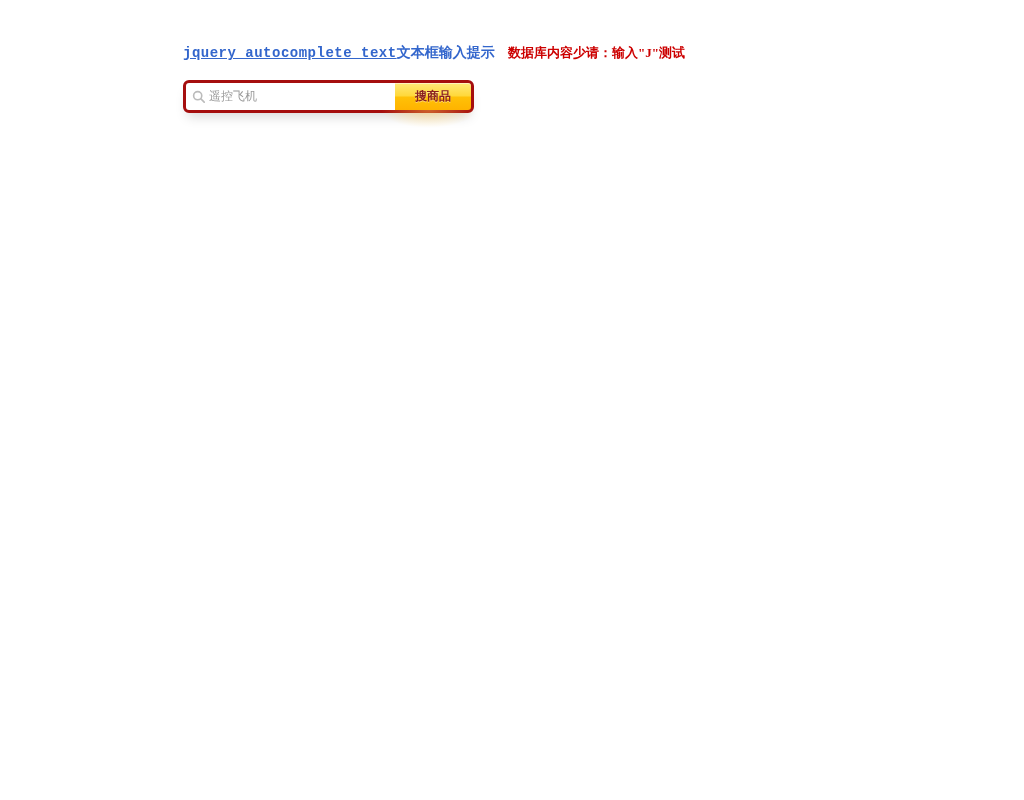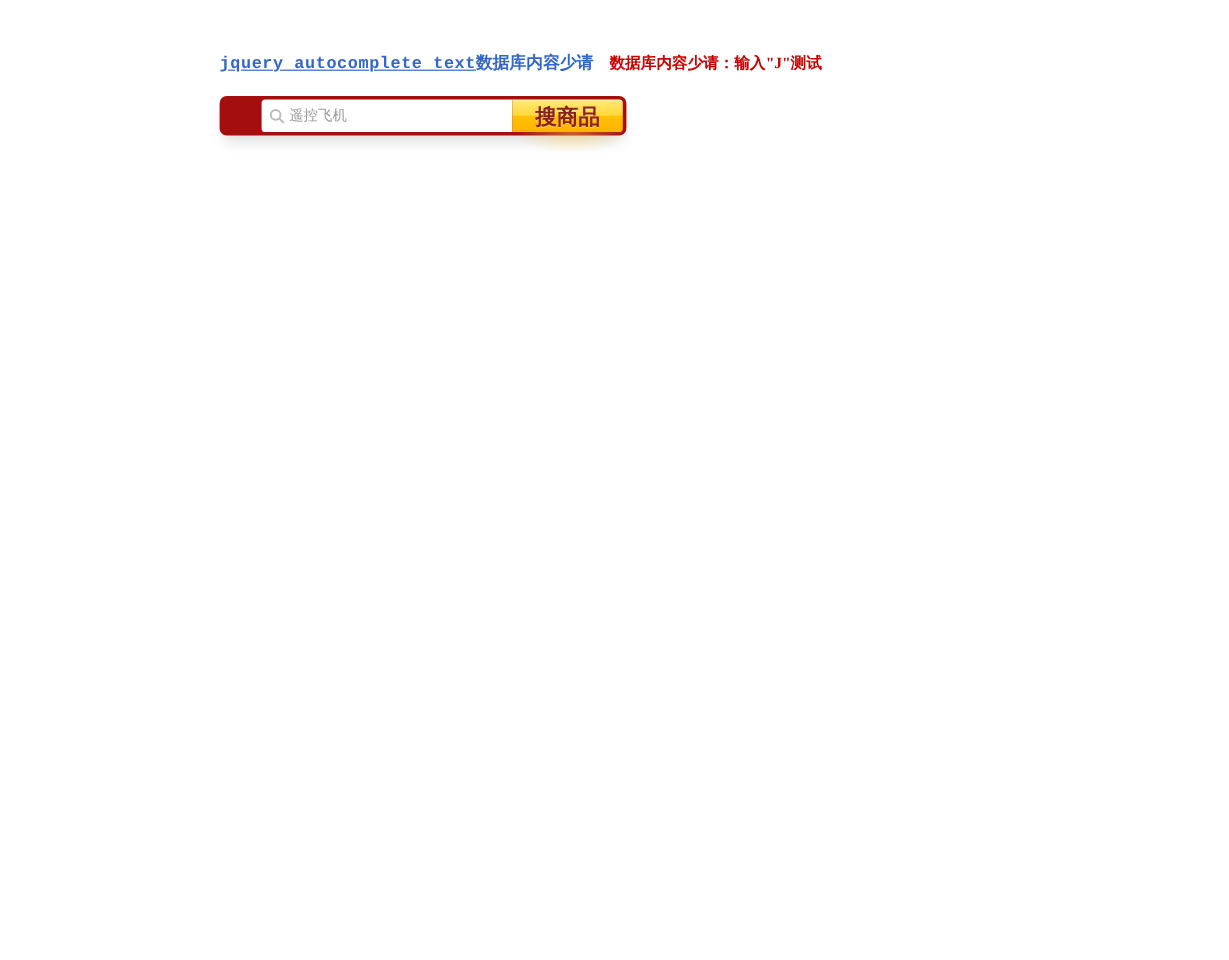--- a/index.html
+++ b/index.html
@@ -39,21 +39,20 @@
     }
     .search-wrap {
       display: inline-flex;
       align-items: stretch;
       border: 3px solid #a50e0e;
       border-radius: 6px;
       background: #a50e0e;
       height: 33px;
       box-shadow: 0 8px 12px -4px rgba(0,0,0,0.15);
       position: relative;
-      padding-left: 32px;
     }
     .search-input-wrap {
       display: flex;
       align-items: center;
       background: #ffffff;
       border-radius: 3px 0 0 3px;
       width: 209px;
       padding-left: 6px;
     }
     .search-icon {
@@ -73,24 +72,24 @@
       height: 100%;
       font-family: "SimSun", "Microsoft YaHei";
       color: #333;
       background: transparent;
     }
     .search-input::placeholder {
       color: #999;
     }
     .search-button {
       border: none;
-      width: 92px;
+      width: 76px;
       background: linear-gradient(to bottom, #ffe978 0%, #ffd83a 48%, #ffc107 52%, #ffb300 100%);
       color: #8b2020;
-      font-size: 18px;
+      font-size: 12px;
       font-weight: bold;
       font-family: "SimSun", "Microsoft YaHei";
       cursor: pointer;
       border-radius: 0 3px 3px 0;
       text-shadow: 0 1px 0 rgba(255,255,255,0.4);
       box-shadow: inset 0 1px 0 rgba(255,255,255,0.5);
     }
     .btn-glow {
       position: absolute;
       right: -5px;
@@ -100,21 +99,21 @@
       background: radial-gradient(ellipse at center top, rgba(255,200,80,0.45) 0%, rgba(255,200,80,0) 70%);
       pointer-events: none;
     }
   </style>
 </head>
 <body>
 
 
 
 <div class="heading">
-  <span class="heading-part1">jquery autocomplete text</span><span class="heading-part2">数据库内容少请</span>
+  <span class="heading-part1">jquery autocomplete text</span><span class="heading-part2">文本框输入提示</span>
   <span class="heading-part3">数据库内容少请：输入"J"测试</span>
 </div>
 
 <div class="search-wrap">
   <div class="search-input-wrap">
     <span class="search-icon">
       <svg width="13" height="13" viewBox="0 0 16 16">
         <circle cx="7" cy="7" r="5" fill="none" stroke="#bbbbbb" stroke-width="2"></circle>
         <line x1="11" y1="11" x2="15" y2="15" stroke="#bbbbbb" stroke-width="2" stroke-linecap="round"></line>
       </svg>

